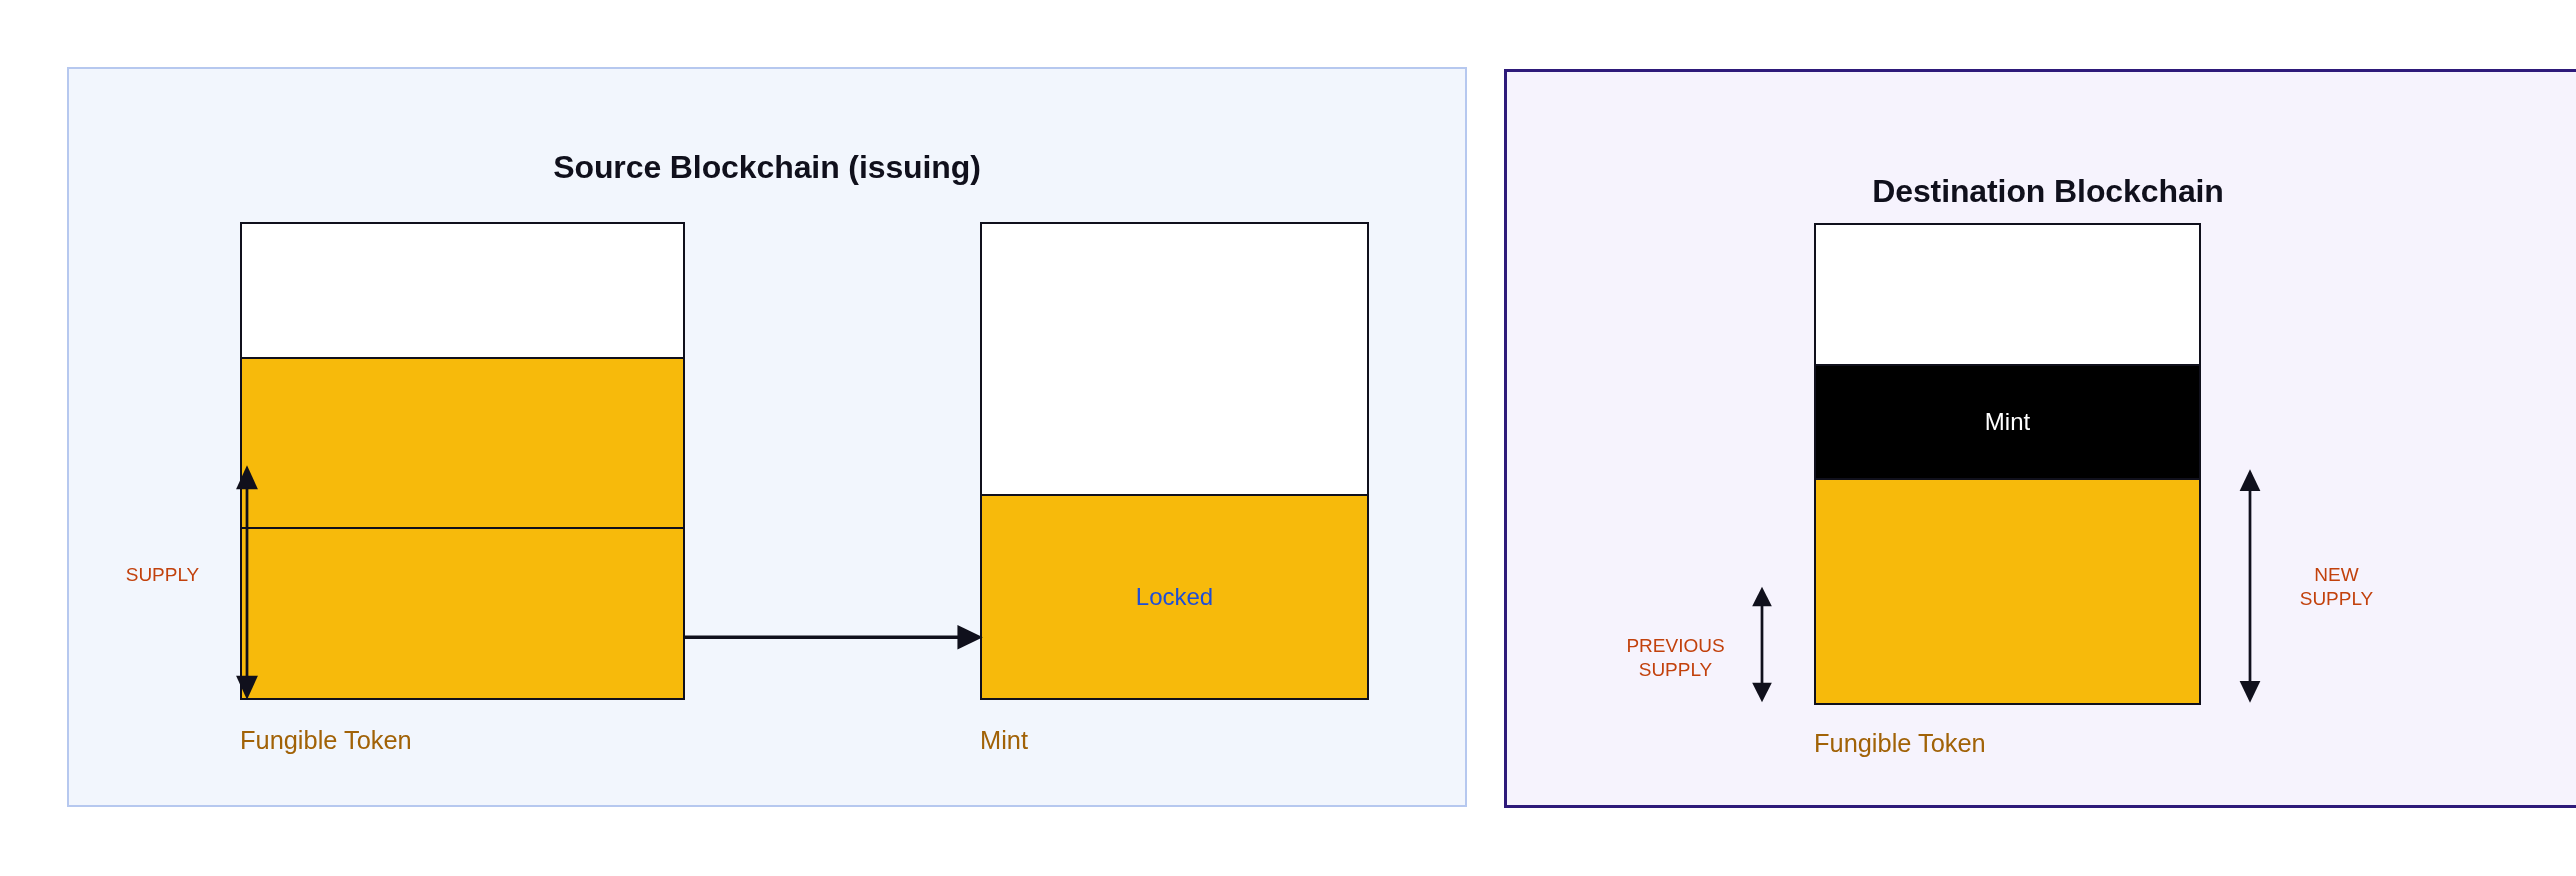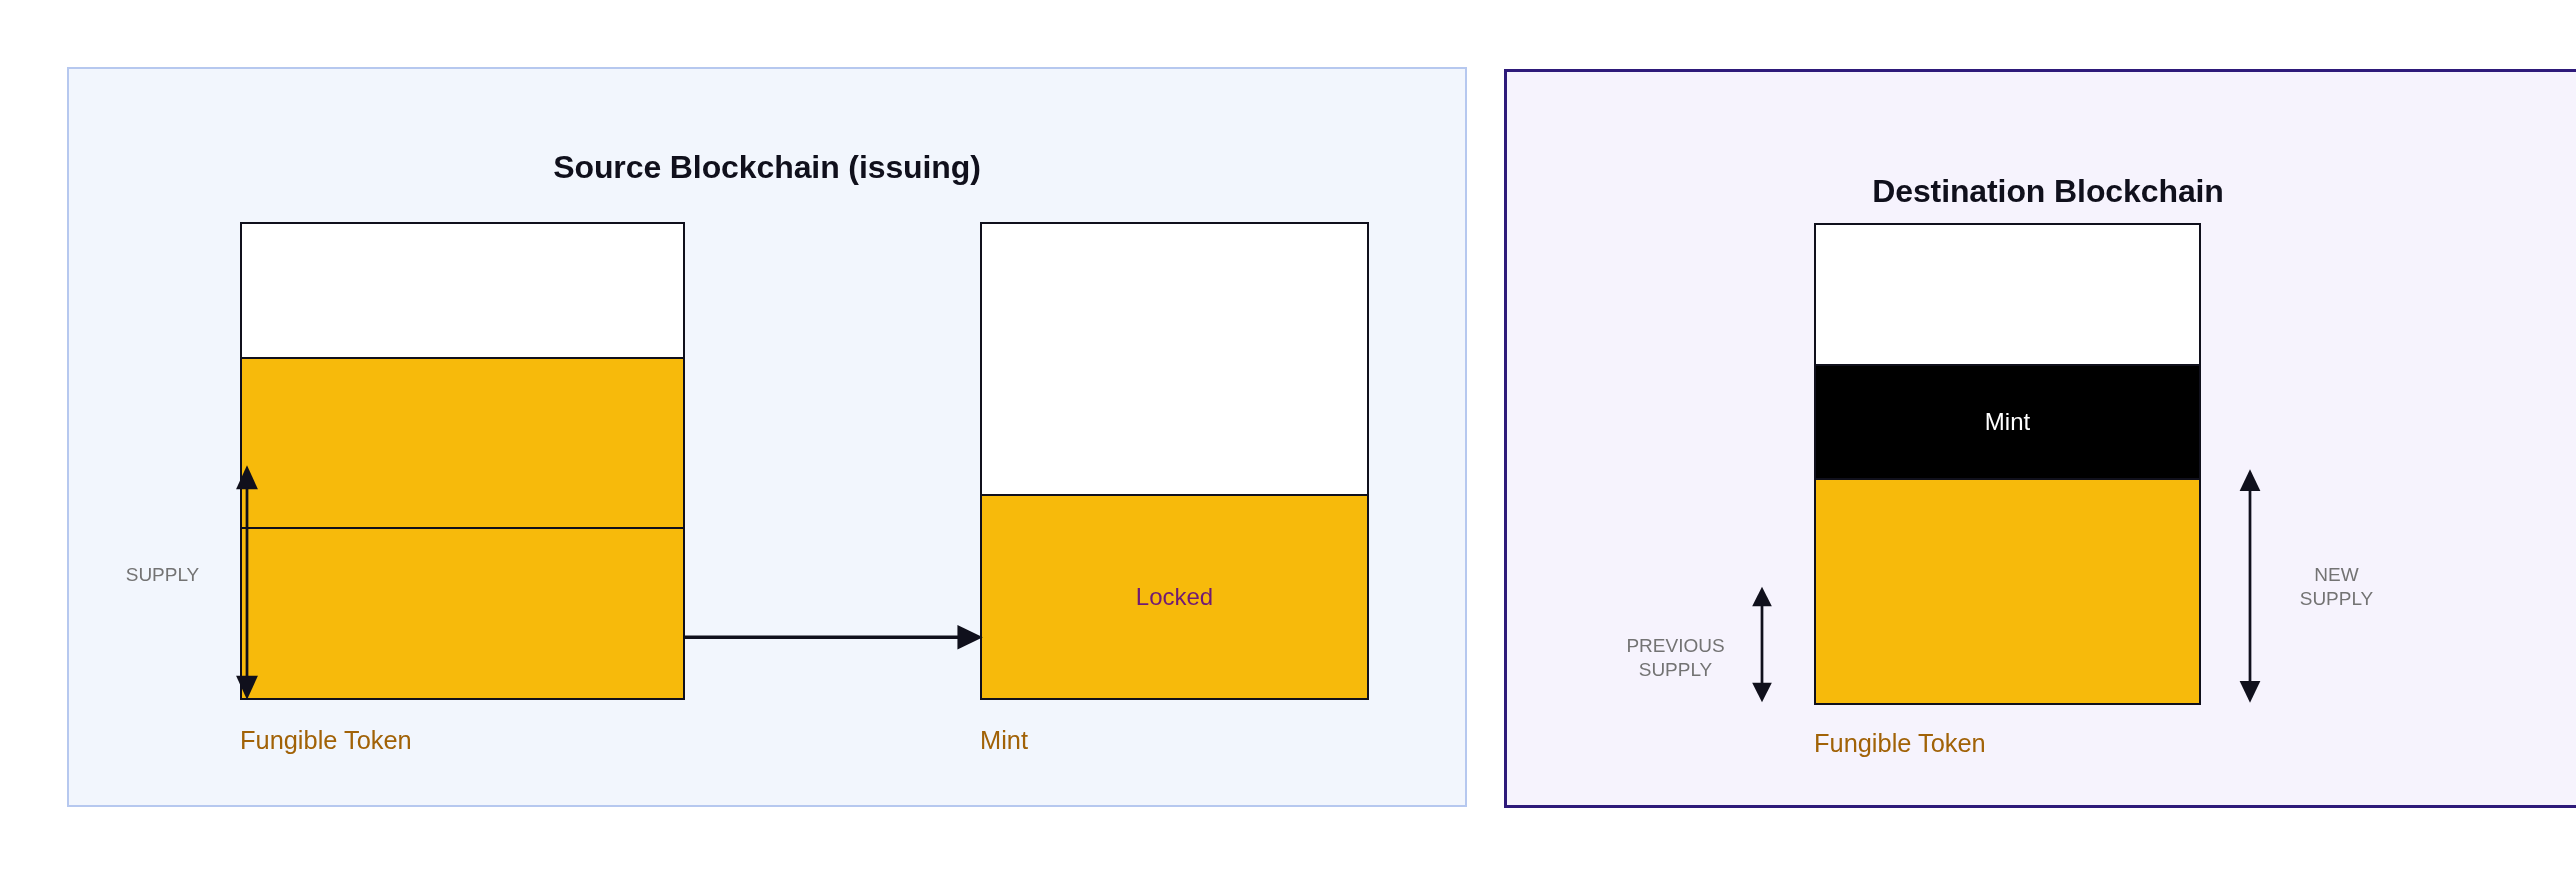--- a/index.html
+++ b/index.html
@@ -50,21 +50,21 @@
     align-items:center;
     justify-content:center;
     position:relative;
   }
   .seg-white{ background:#ffffff; }
   .seg-yellow{ background:#f7ba0b; }
   .seg-teal{ background:#000000; }
   .seg-border-top{ border-top:2.8px solid #10101c; }
   .seg-label{
     font-size:24px;
-    color:#701a75;
+    color:#1d4ed8;
     font-weight:400;
   }
   .seg-label.light{ color:#ffffff; }
 
   
   #token-stack-source{
     left:240px; top:222px; width:445px; height:478px;
   }
   #pool-stack{
     left:980px; top:222px; width:389px; height:478px;
@@ -86,21 +86,21 @@
 
   
   .measure{
     position:absolute;
   }
   .measure svg{ display:block; }
 
   .measure-label{
     position:absolute;
     font-size:19px;
-    color:#737373;
+    color:#c2410c;
     text-align:center;
     line-height:1.25;
     white-space:pre-line;
   }
   #supply-label{ left:99px; top:563px; width:127px; }
   #previous-supply-label{ left:1601px; top:634px; width:149px; }
   #new-supply-label{ left:2270px; top:563px; width:133px; }
 
   #supply-measure{ left:235px; top:464px; }
   #previous-supply-measure{ left:1750px; top:586px; }

